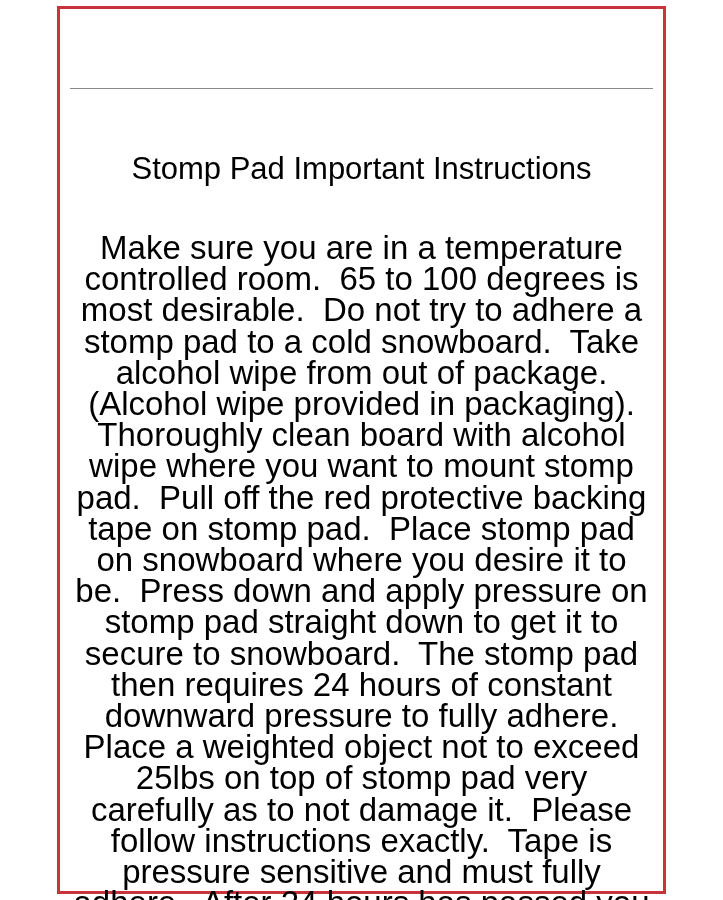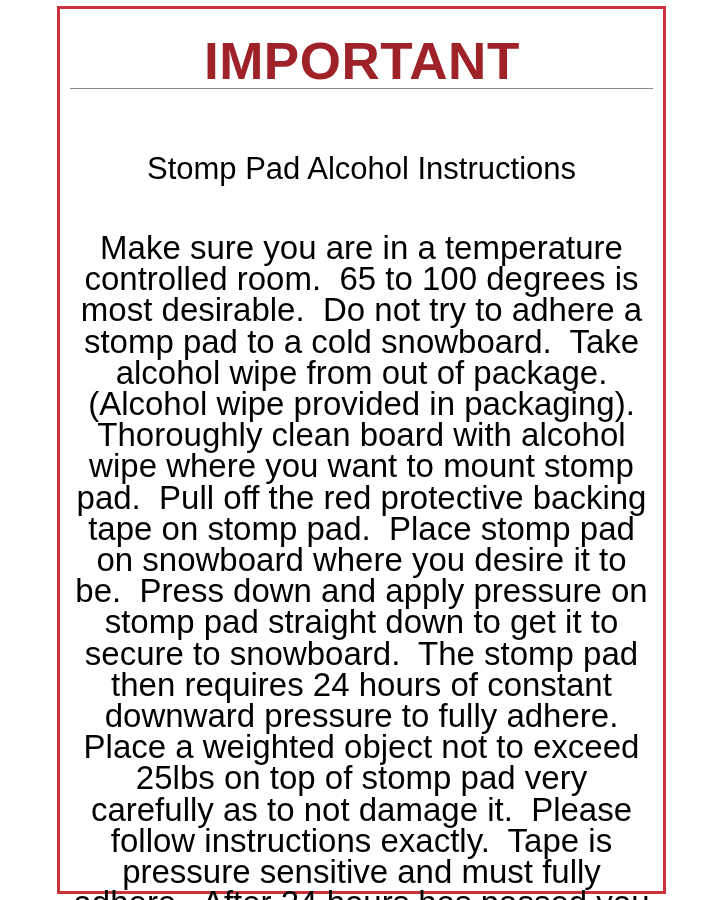--- a/index.html
+++ b/index.html
@@ -109,26 +109,23 @@
   }
 </style>
 </head>
 <body>
 
 <div class="page">
 
   <div class="frame">
     <div class="frame-inner">
 
-      <div class="banner">
-        <span class="banner-word">Important</span>
-      </div>
 
       <div class="divider"></div>
 
-      <h1 class="doc-heading">Stomp Pad Alcohol Instructions</h1>
+      <h1 class="doc-heading">Stomp Pad Important Instructions</h1>
 
       <div class="body-copy">Make sure you are in a temperature controlled room.  65 to 100 degrees is most desirable.  Do not try to adhere a stomp pad to a cold snowboard.  Take alcohol wipe from out of package. (Alcohol wipe provided in packaging).  Thoroughly clean board with alcohol wipe where you want to mount stomp pad.  Pull off the red protective backing tape on stomp pad.  Place stomp pad on snowboard where you desire it to be.  Press down and apply pressure on stomp pad straight down to get it to secure to snowboard.  The stomp pad then requires 24 hours of constant downward pressure to fully adhere.  Place a weighted object not to exceed 25lbs on top of stomp pad very carefully as to not damage it.  Please follow instructions exactly.  Tape is pressure sensitive and must fully adhere.  After 24 hours has passed you are ready to shred the gnar!!</div>
 
     </div>
   </div>
 
 </div>
 
 </body></html>

